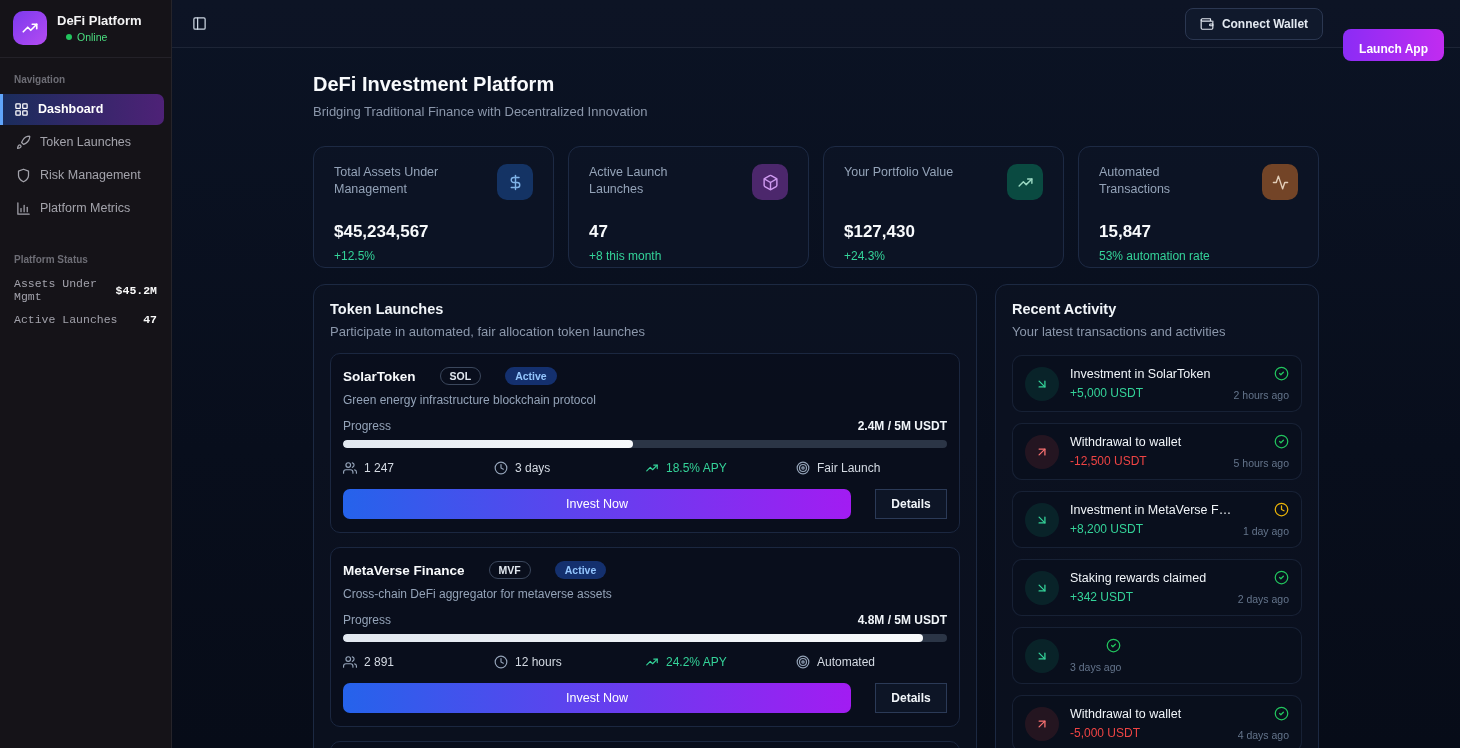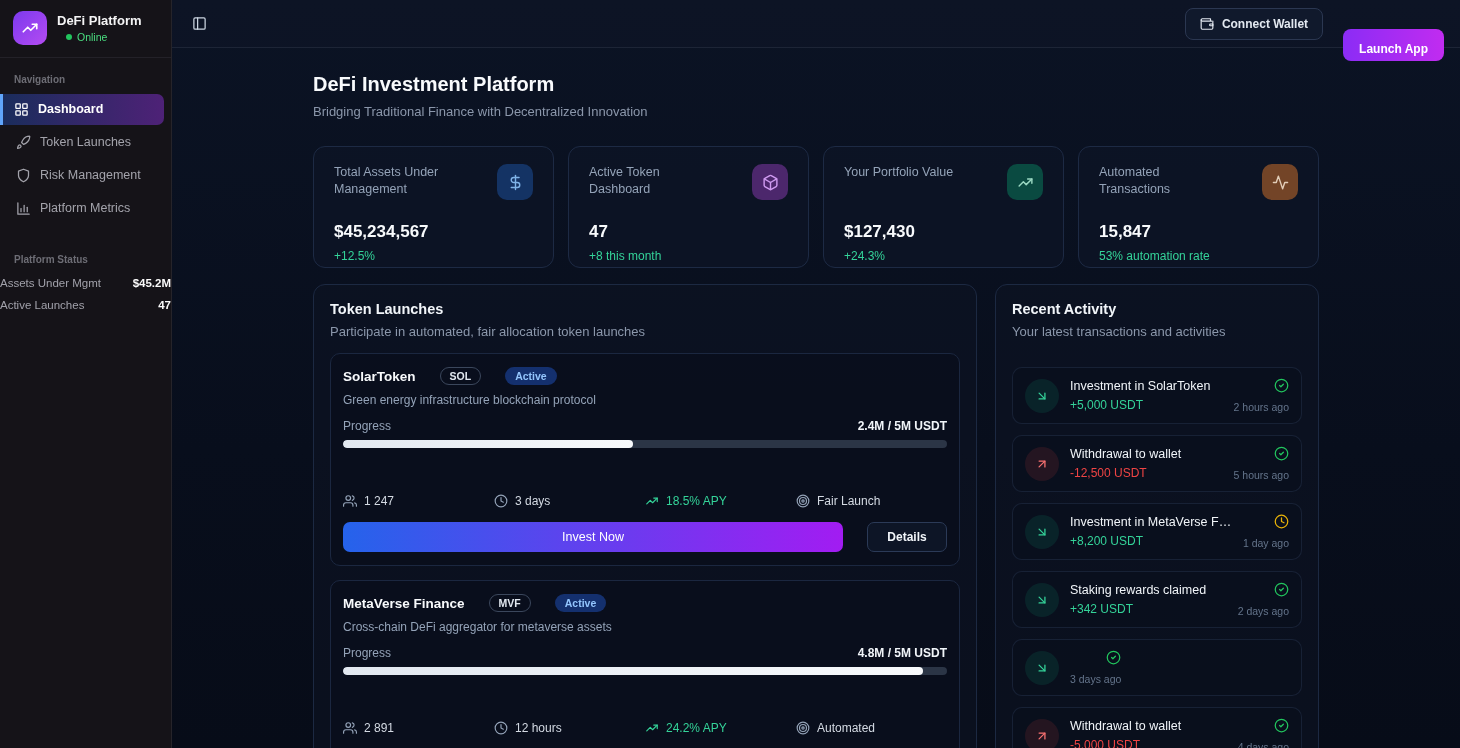--- a/index.html
+++ b/index.html
@@ -20,21 +20,21 @@
   .dot { width:6px; height:6px; border-radius:50%; background:#22c55e; }
   .section-label { font-size:10px; font-weight:700; color:#6d6d75; padding:16px 14px 7px; }
   .nav-item { display:flex; align-items:flex-start; gap:9px; margin:2px 7px; padding:8px 9px;
     border-radius:6px; color:#a3a3ab; font-size:12.5px; cursor:pointer; }
   .nav-item svg { flex:0 0 auto; }
   .nav-item.active { margin-left:0; border-radius:0 7px 7px 0; color:#fff; font-weight:600;
     border-left:3px solid #60a5fa; padding-left:11px;
     background:linear-gradient(90deg, rgba(37,99,235,.32), rgba(147,51,234,.45)); }
   .status-section { margin-top:12px; }
   .status-row { display:flex; justify-content:space-between; align-items:center;
-    padding:5px 0; }
+    padding:5px 14px;font-family:Liberation Mono, monospace; }
   .status-row .lbl { font-size:11.5px; color:#a1a1aa; }
   .status-row .val { font-size:11.5px; font-weight:700; color:#fafafa; }
 
   
   .main { flex:1; display:flex; flex-direction:column; min-width:0;
     background:linear-gradient(180deg,#0b1324 0%, #080e1c 60%, #070c18 100%); }
   .topbar { height:48px; flex:0 0 48px; display:flex; align-items:center;
     justify-content:space-between; padding:0 16px;
     background:rgba(15,22,40,.45); border-bottom:1px solid rgba(148,163,184,.12); }
   .panel-toggle { background:none; border:none; color:#cbd5e1; cursor:pointer; padding:4px;
@@ -88,36 +88,36 @@
   .launch-desc { font-size:12px; color:#94a3b8; margin-top:8px; }
   .progress-row { display:flex; justify-content:space-between; align-items:center;
     margin-top:12px; }
   .progress-label { font-size:12px; color:#94a3b8; }
   .progress-value { font-size:12px; font-weight:700; color:#f1f5f9; }
   .progress-track { margin-top:7px; height:8px; border-radius:999px; background:#2b3546;
     overflow:hidden; cursor:default; }
   .progress-fill { height:100%; border-radius:999px;
     background:linear-gradient(90deg,#e2e8f0,#f8fafc); }
   .launch-stats { margin-top:13px; display:grid; grid-template-columns:repeat(4,1fr); }
-  .stat-item { display:flex; align-items:center; gap:7px; font-size:12px; color:#d4dae3;margin-top:33px; }
+  .stat-item { display:flex; align-items:center; gap:7px; font-size:12px; color:#d4dae3; }
   .stat-item svg { color:#94a3b8; }
   .stat-item.apy, .stat-item.apy svg { color:#34d399; }
   .launch-actions { display:flex; gap:24px; margin-top:14px; }
   .invest-btn { flex:1; height:30px; border:none; border-radius:7px; color:#fff;
     font-size:12.5px; font-weight:500; cursor:pointer; font-family:inherit;
     background:linear-gradient(90deg,#2563eb,#a21cf2); }
-  .details-btn { width:80px; height:30px; border-radius:7px; background:#0d1526;
+  .details-btn { width:72px; height:30px; border-radius:0; background:#0d1526;
     border:1px solid #2b3a57; color:#f1f5f9; font-size:12px; font-weight:600;
     cursor:pointer; font-family:inherit; }
 
   
   .activity-item { margin-top:11px; background:rgba(9,14,27,.55);
     border:1px solid rgba(30,41,64,.7); border-radius:10px; padding:10px 12px;
     display:flex; gap:11px; align-items:center; }
-  .activity-item:first-of-type { margin-top:28px; }
+  .activity-item:first-of-type { margin-top:16px; }
   .act-icon { width:34px; height:34px; border-radius:50%; display:flex; align-items:center;
     justify-content:center; flex:0 0 auto; }
   .act-icon.in  { background:rgba(16,185,129,.12); color:#34d399; }
   .act-icon.out { background:rgba(239,68,68,.12); color:#f87171; }
   .act-main { flex:1; min-width:0; }
   .act-title { font-size:12.5px; color:#f1f5f9; white-space:nowrap; overflow:hidden;
     text-overflow:ellipsis; }
   .act-amount { font-size:12px; margin-top:5px; }
   .act-amount.pos { color:#34d399; }
   .act-amount.neg { color:#ef4444; }
@@ -248,21 +248,21 @@
                     <path d="M17 5H9.5a3.5 3.5 0 0 0 0 7h5a3.5 3.5 0 0 1 0 7H6"></path>
                   </svg>
               </div>
             </div>
             <div class="stat-value">$45,234,567</div>
             <div class="stat-sub">+12.5%</div>
           </div>
 
           <div class="stat-card">
             <div class="stat-head">
-              <div class="stat-title">Active Token Dashboard</div>
+              <div class="stat-title">Active Launch Launches</div>
               <div class="stat-icon purple">
                 <svg width="17" height="17" viewBox="0 0 24 24" fill="none" stroke="currentColor" stroke-width="2" stroke-linecap="round" stroke-linejoin="round">
                     <path d="M21 16V8a2 2 0 0 0-1-1.73l-7-4a2 2 0 0 0-2 0l-7 4A2 2 0 0 0 3 8v8a2 2 0 0 0 1 1.73l7 4a2 2 0 0 0 2 0l7-4A2 2 0 0 0 21 16z"></path>
                     <polyline points="3.27 6.96 12 12.01 20.73 6.96"></polyline>
                     <line x1="12" y1="22.08" x2="12" y2="12"></line>
                   </svg>
               </div>
             </div>
             <div class="stat-value">47</div>
             <div class="stat-sub">+8 this month</div>

